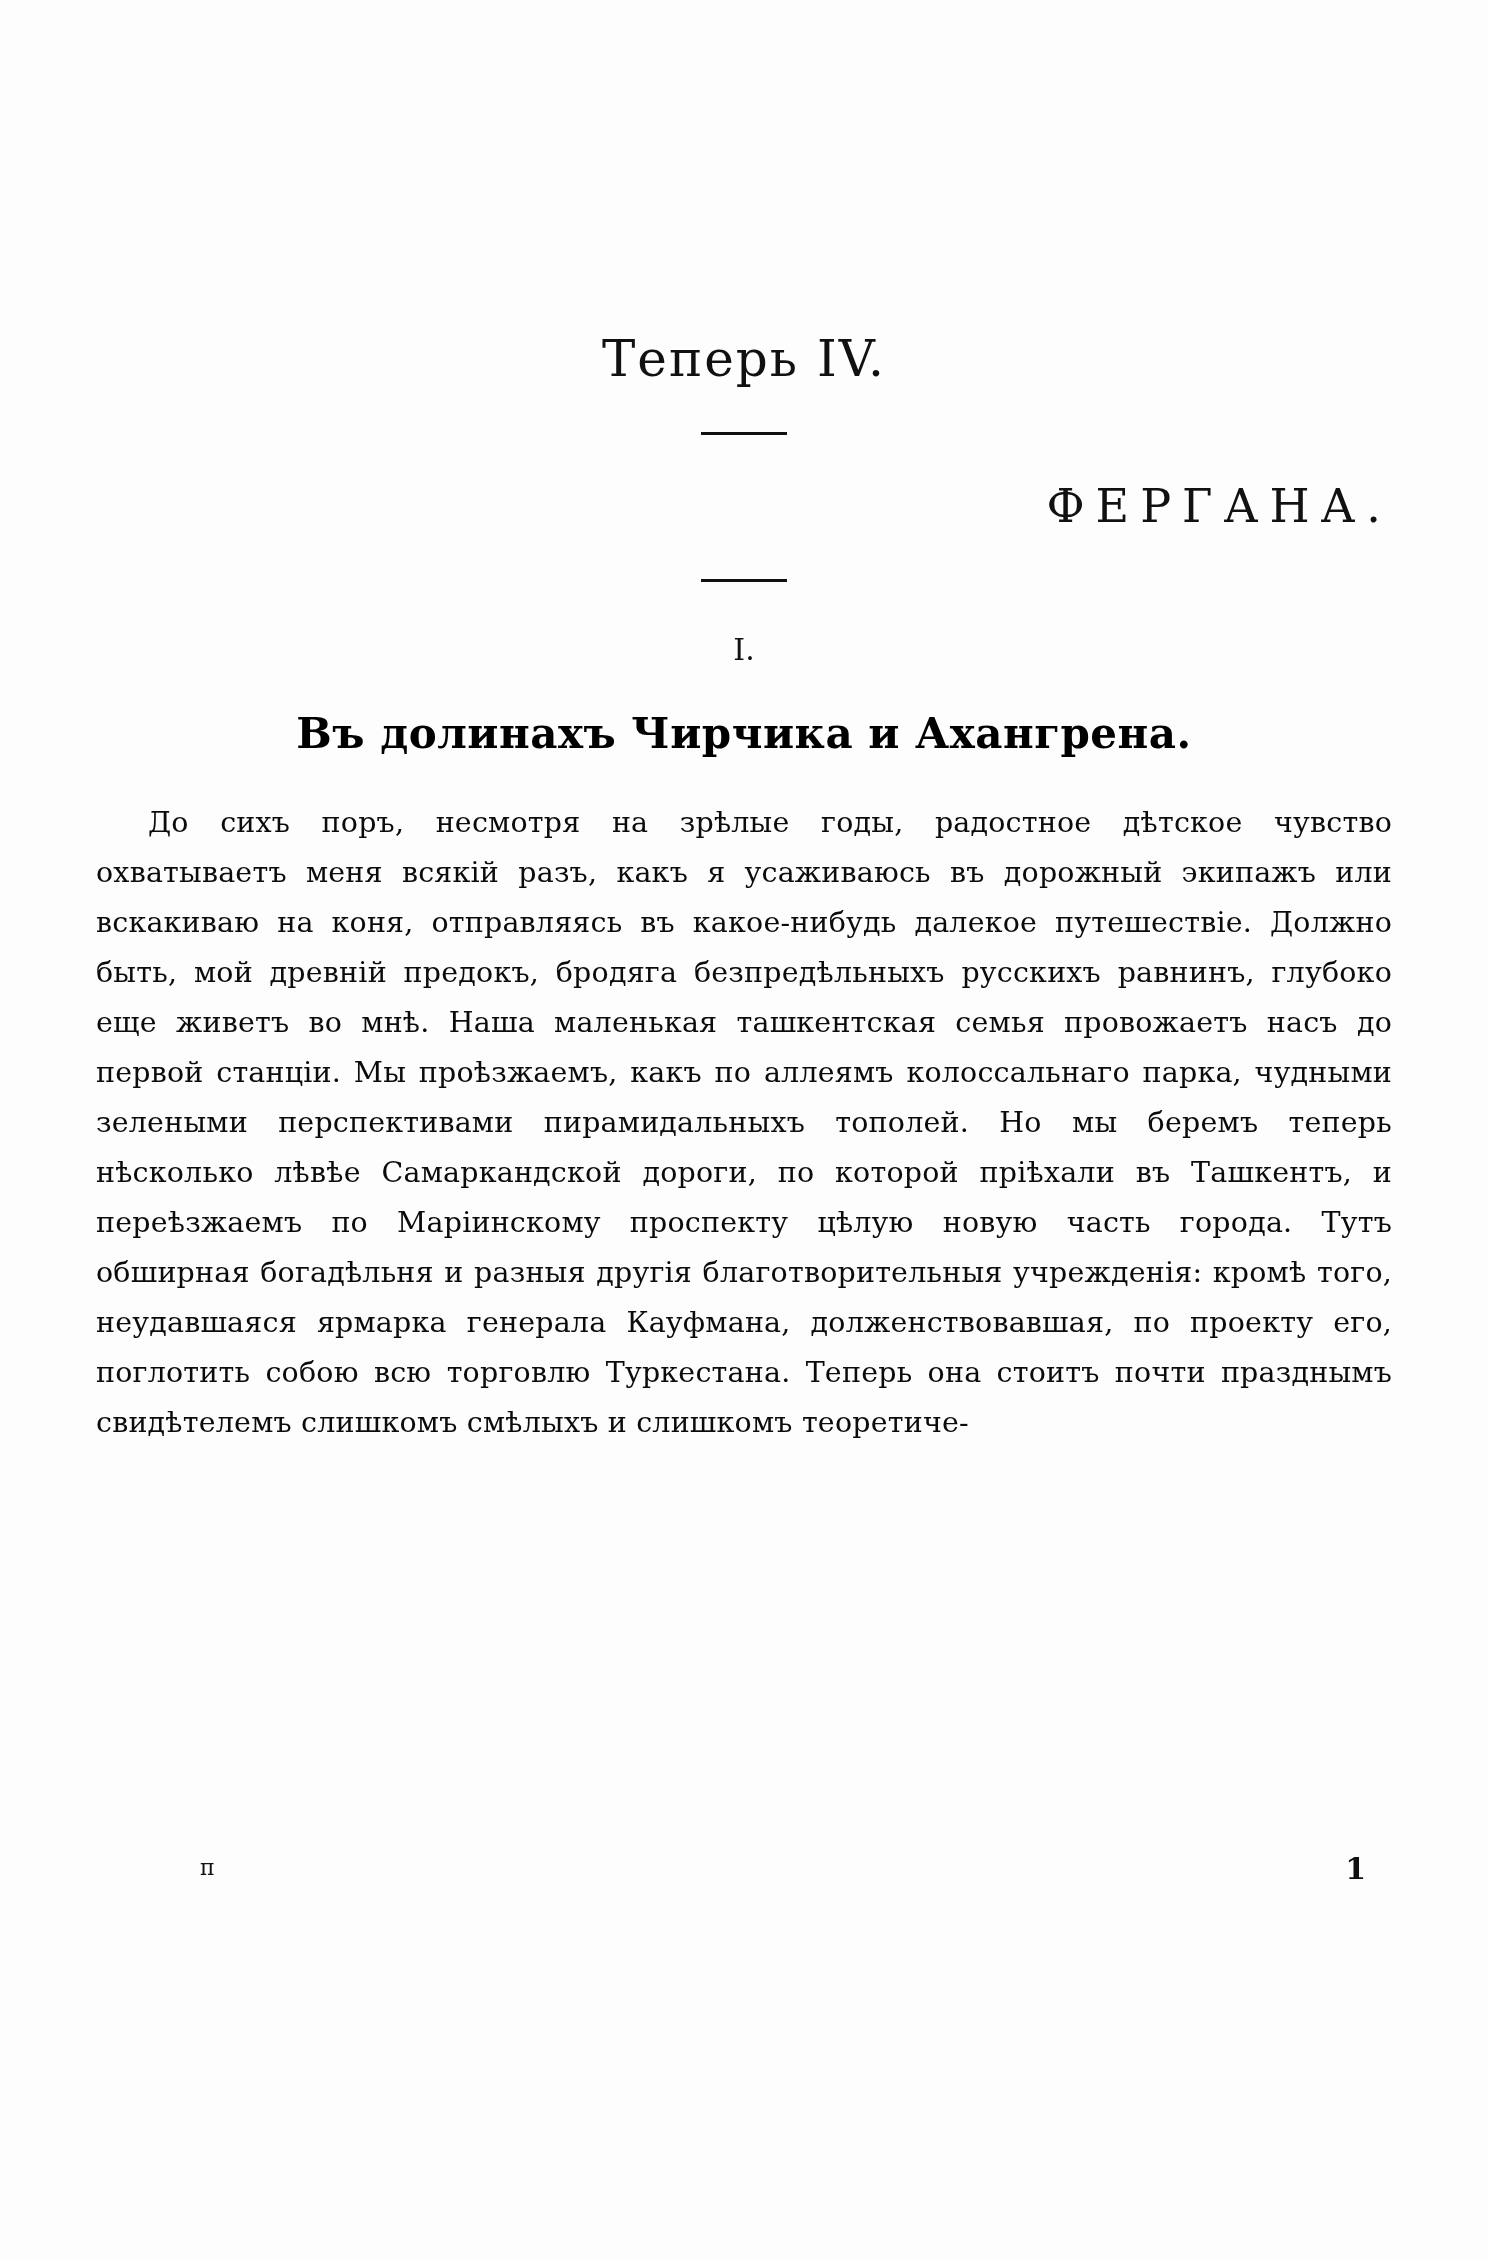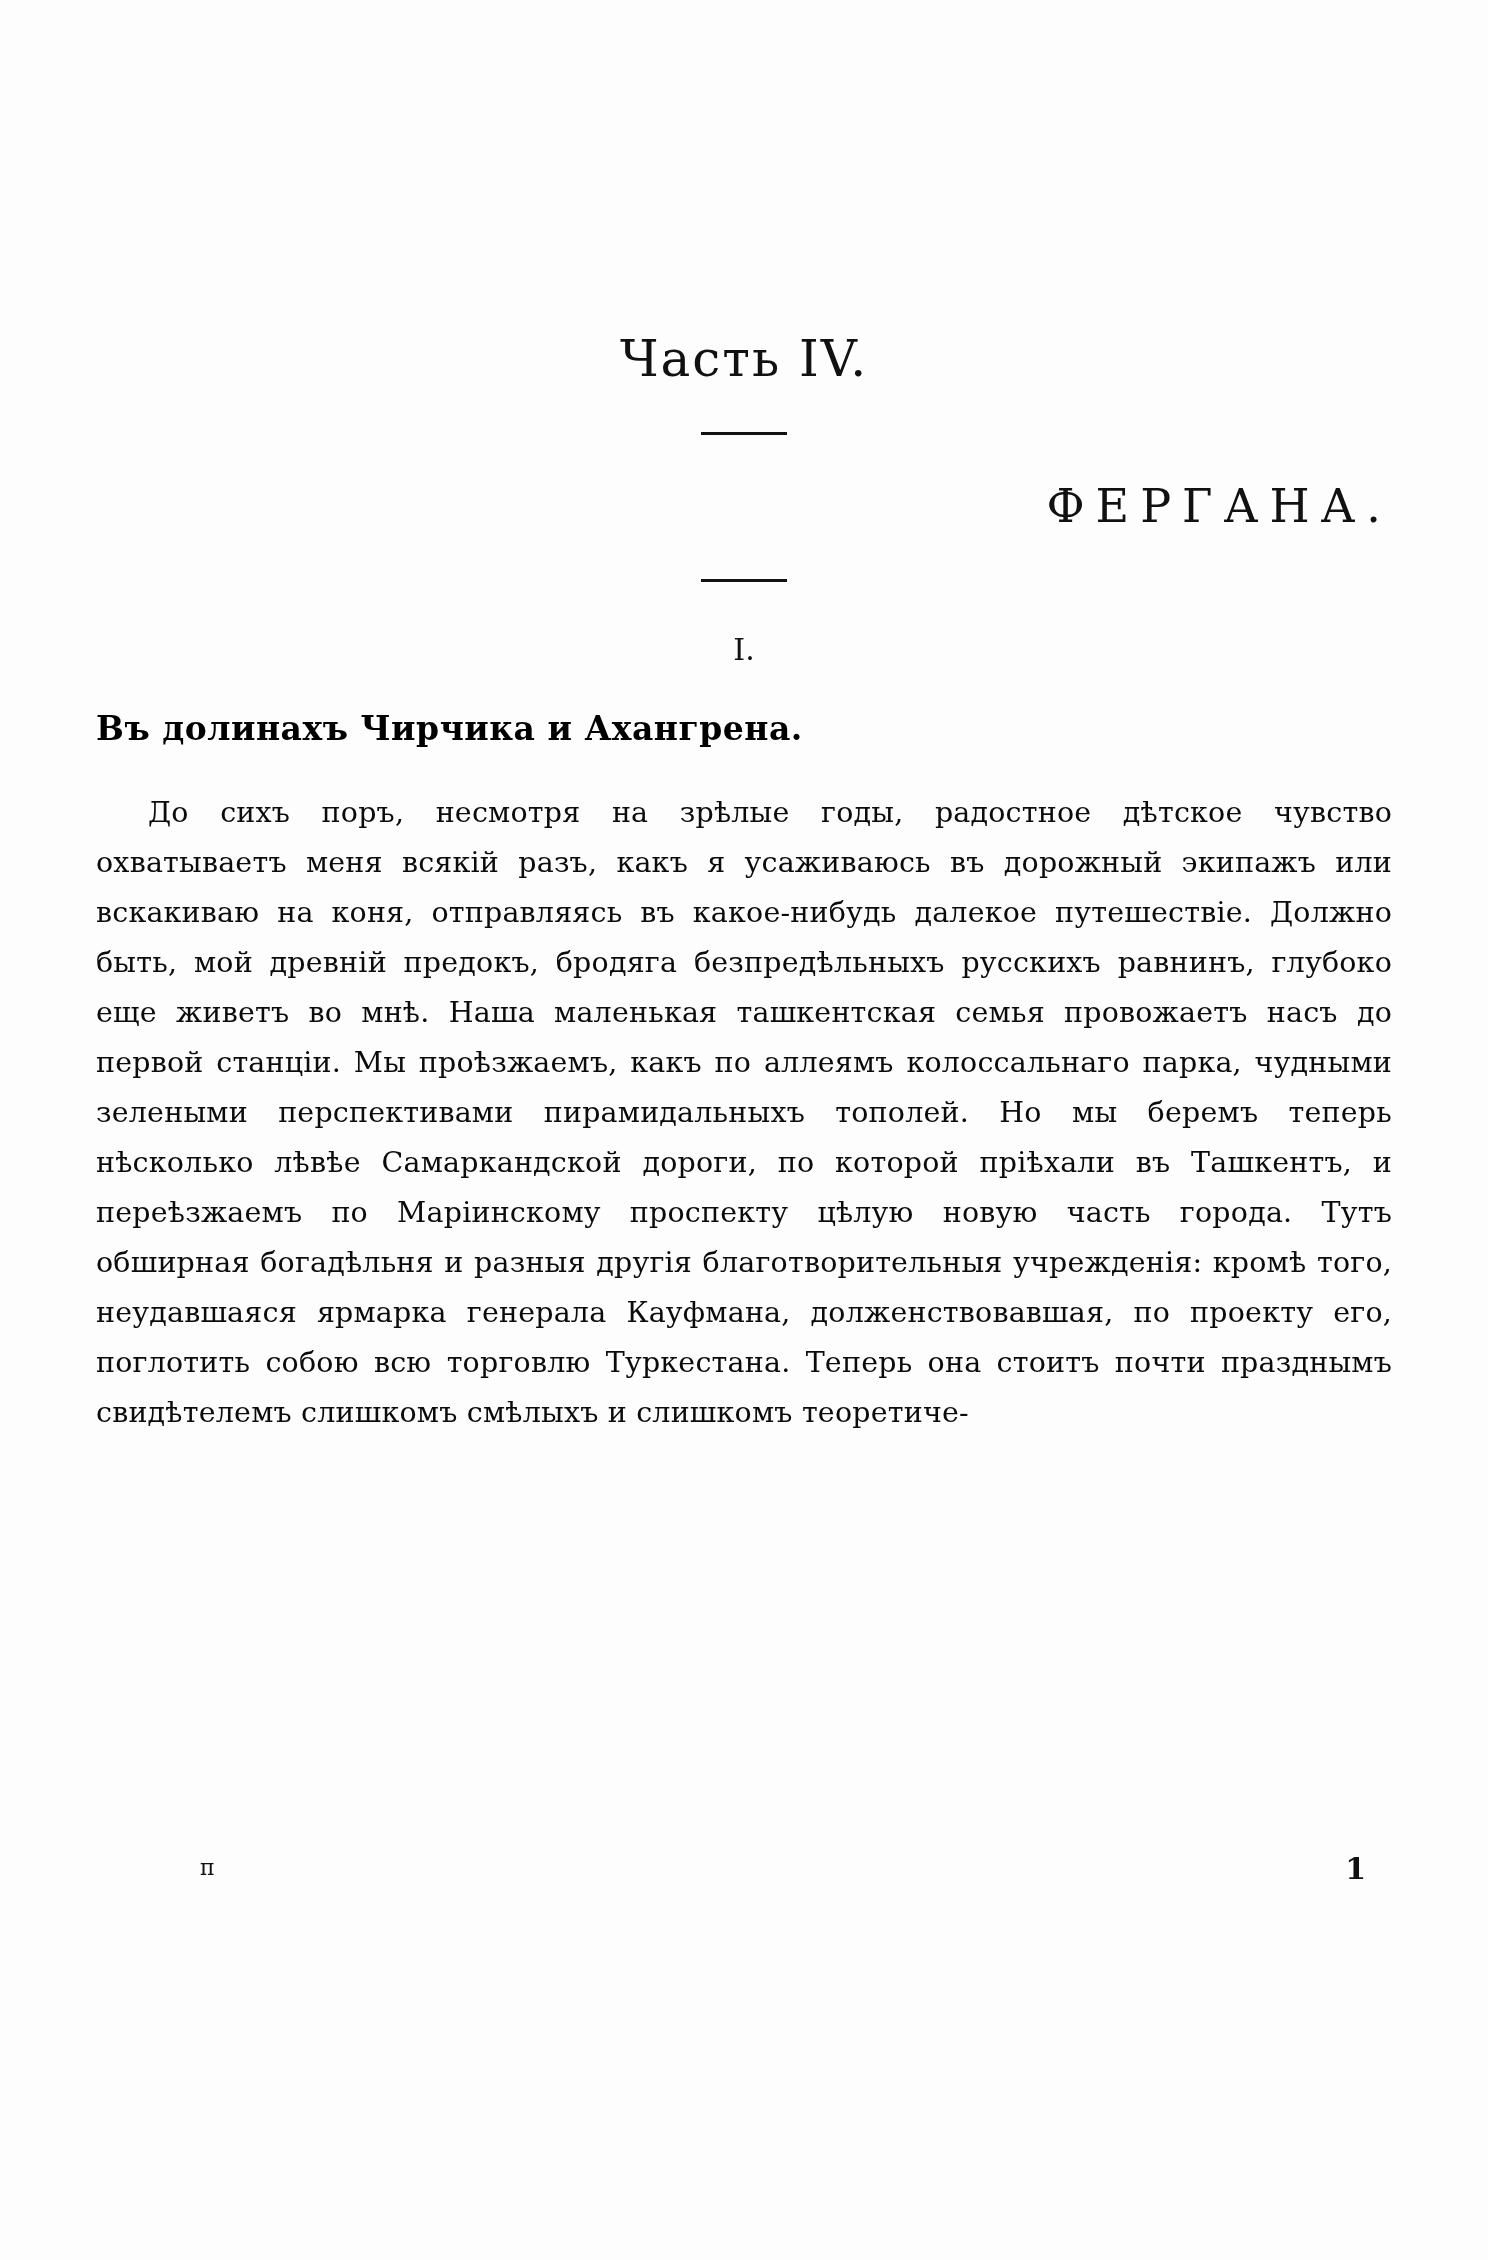--- a/index.html
+++ b/index.html
@@ -58,24 +58,24 @@
     color: #111;
   }
   .chapter-num {
     text-align: center;
     font-family: "DejaVu Serif", serif;
     font-size: 30px;
     margin: 0 0 42px 0;
     color: #111;
   }
   .chapter-heading {
-    text-align: left;
+    text-align: center;
     font-family: "DejaVu Serif", serif;
     font-weight: bold;
-    font-size: 33px;
+    font-size: 42px;
     letter-spacing: 0.5px;
     margin: 0 0 40px 0;
     color: #000;
   }
   .body-text {
     font-family: "DejaVu Serif", serif;
     font-size: 28.5px;
     font-weight: normal;
     line-height: 50px;
     text-align: justify;
@@ -113,21 +113,21 @@
     color: #111;
   }
 </style>
 </head>
 <body>
 
 <div class="page">
 
   <div class="content">
 
-    <h1 class="part-title">Часть IV.</h1>
+    <h1 class="part-title">Теперь IV.</h1>
 
     <div class="rule"></div>
 
     <h2 class="book-title">ФЕРГАНА.</h2>
 
     <div class="rule second"></div>
 
     <div class="chapter-num">I.</div>
 
     <div class="chapter-heading">Въ долинахъ Чирчика и Ахангрена.</div>

